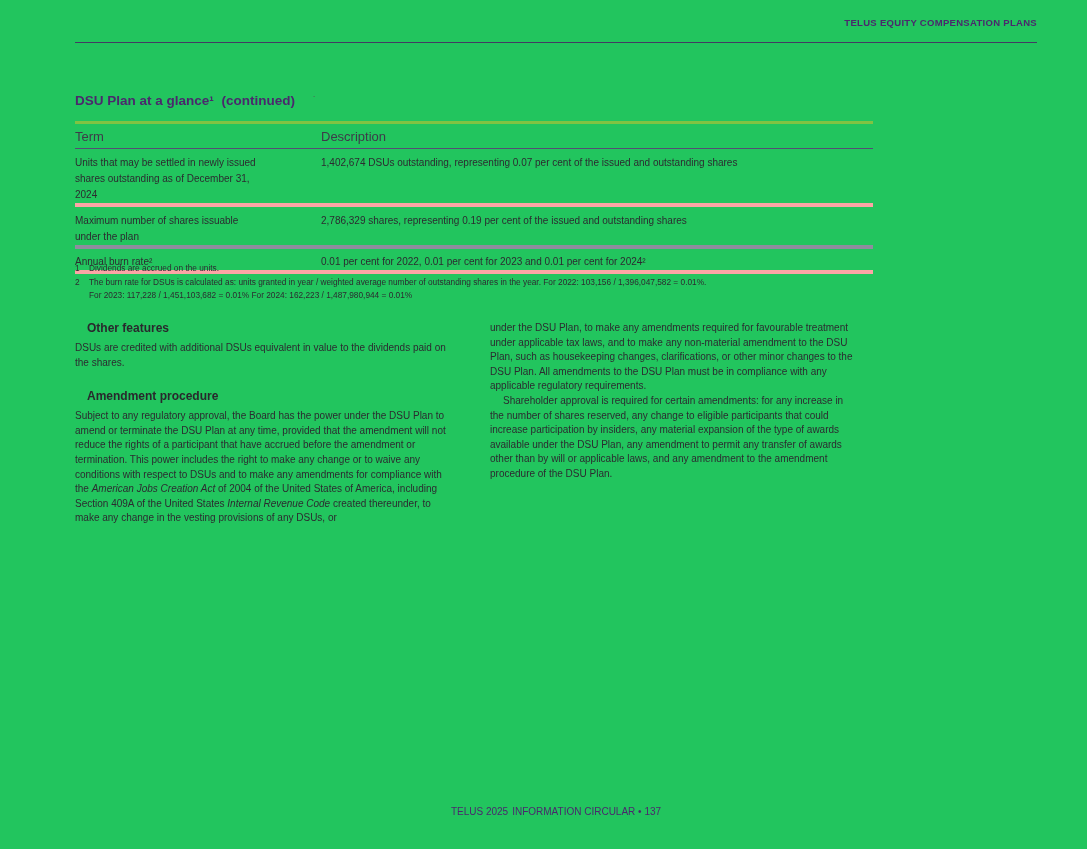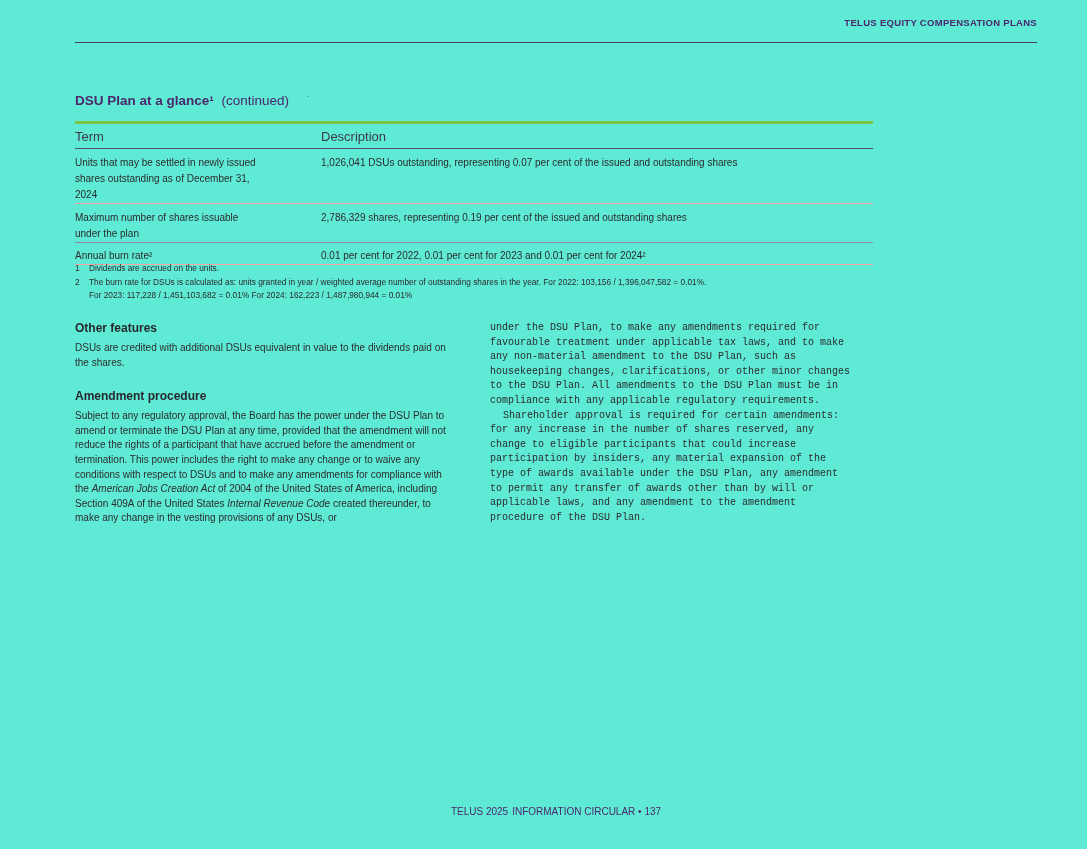--- a/index.html
+++ b/index.html
@@ -1,69 +1,69 @@
 <!DOCTYPE html>
 <html><head>
 <meta charset="utf-8">
 <style>
   * { margin:0; padding:0; box-sizing:border-box; }
   html,body { background:#ffffff; }
   body { font-family:"Liberation Sans","DejaVu Sans",sans-serif; color:#2c2b30; }
-  .page { position:relative; width:1087px; height:849px; background:#5eead4; overflow:hidden; }
+  .page { position:relative; width:1087px; height:849px; background:#22c55e; overflow:hidden; }
 
   .header-title {
     position:absolute; top:17px; right:50px;
     font-size:9.5px; font-weight:bold; letter-spacing:.3px; color:#4b286d;
   }
   .header-rule {
     position:absolute; top:42px; left:75px; width:962px; height:1px; background:#423c62;
   }
 
   .section-title {
     position:absolute; top:92px; left:75px;
     font-size:13.5px; color:#4b286d; white-space:nowrap;
   }
   .section-title .t-bold { font-weight:bold; }
-  .section-title .t-reg { font-weight:normal; margin-left:4px;text-align:center; }
+  .section-title .t-reg { font-weight:bold; margin-left:4px;text-align:center; }
   .section-title .stray { font-size:8px; color:#555; vertical-align:6px; margin-left:14px; }
 
   .glance-table {
     position:absolute; top:121px; left:75px; width:798px;
     border-collapse:collapse; table-layout:fixed;
     border-top:3px solid #80c342;
   }
   .glance-table col.c-term { width:246px; }
   .glance-table th {
     text-align:left; font-weight:normal; font-size:13px; color:#3e3a49;
     padding:5px 0 4px 0; border-bottom:1px solid #534e74;
   }
   .glance-table td {
     vertical-align:top; font-size:10px; line-height:16px; color:#2c2b30;
-    padding:6px 0 0 0; border-bottom:1px solid #fca5a5;
+    padding:6px 0 0 0; border-bottom:4px solid #fca5a5;
   }
   .glance-table tr.row-2 td { border-bottom-color:#8f8c9e;margin-left:12px; }
   .glance-table tr.row-3 td { padding-top:5px; }
   .glance-table td .term-text { max-width:185px; }
   .glance-table td .desc-text { padding-right:6px; }
 
   .footnotes {
     position:absolute; top:262px; left:75px; width:740px;
     font-size:8.3px; line-height:13px; color:#2c2b30;
   }
   .footnote { display:flex; margin-bottom:1px; }
   .footnote .fn-marker { width:14px; flex:0 0 14px; }
   .footnote .fn-text { flex:1; }
 
   .columns {
     position:absolute; top:321px; left:75px; width:790px;
     display:flex; gap:37px;
   }
   .col-left  { width:378px; flex:0 0 378px; }
-  .col-right { width:365px; flex:0 0 365px;font-family:Liberation Mono, monospace; }
-  .body-heading { font-size:12px; font-weight:bold; color:#29282d; margin:0 0 6px 0; }
+  .col-right { width:365px; flex:0 0 365px; }
+  .body-heading { font-size:12px; font-weight:bold; color:#29282d; margin:0 0 6px 12px; }
   .body-heading.second { margin-top:19px; }
   .body-para { font-size:10px; line-height:14.6px; color:#2c2b30; }
   .body-para .ital { font-style:italic;text-align:center; }
   .body-para.indent-first { text-indent:13px; }
 
   .footer {
     position:absolute; top:806px; left:75px; width:962px;
     text-align:center; font-size:10px; color:#4b286d; white-space:nowrap;
   }
   .footer .f-reg { font-weight:normal; margin-right:4px; }
@@ -93,21 +93,21 @@
         <th>Term</th>
         <th>Description</th>
       </tr>
     </thead>
     <tbody>
       <tr class="row-1">
         <td>
             <div class="term-text">Units that may be settled in newly issued shares outstanding as of December 31, 2024</div>
           </td>
         <td>
-            <div class="desc-text">1,026,041 DSUs outstanding, representing 0.07 per cent of the issued and outstanding shares</div>
+            <div class="desc-text">1,402,674 DSUs outstanding, representing 0.07 per cent of the issued and outstanding shares</div>
           </td>
       </tr>
       <tr class="row-2">
         <td>
             <div class="term-text">Maximum number of shares issuable under the plan</div>
           </td>
         <td>
             <div class="desc-text">2,786,329 shares, representing 0.19 per cent of the issued and outstanding shares</div>
           </td>
       </tr>

